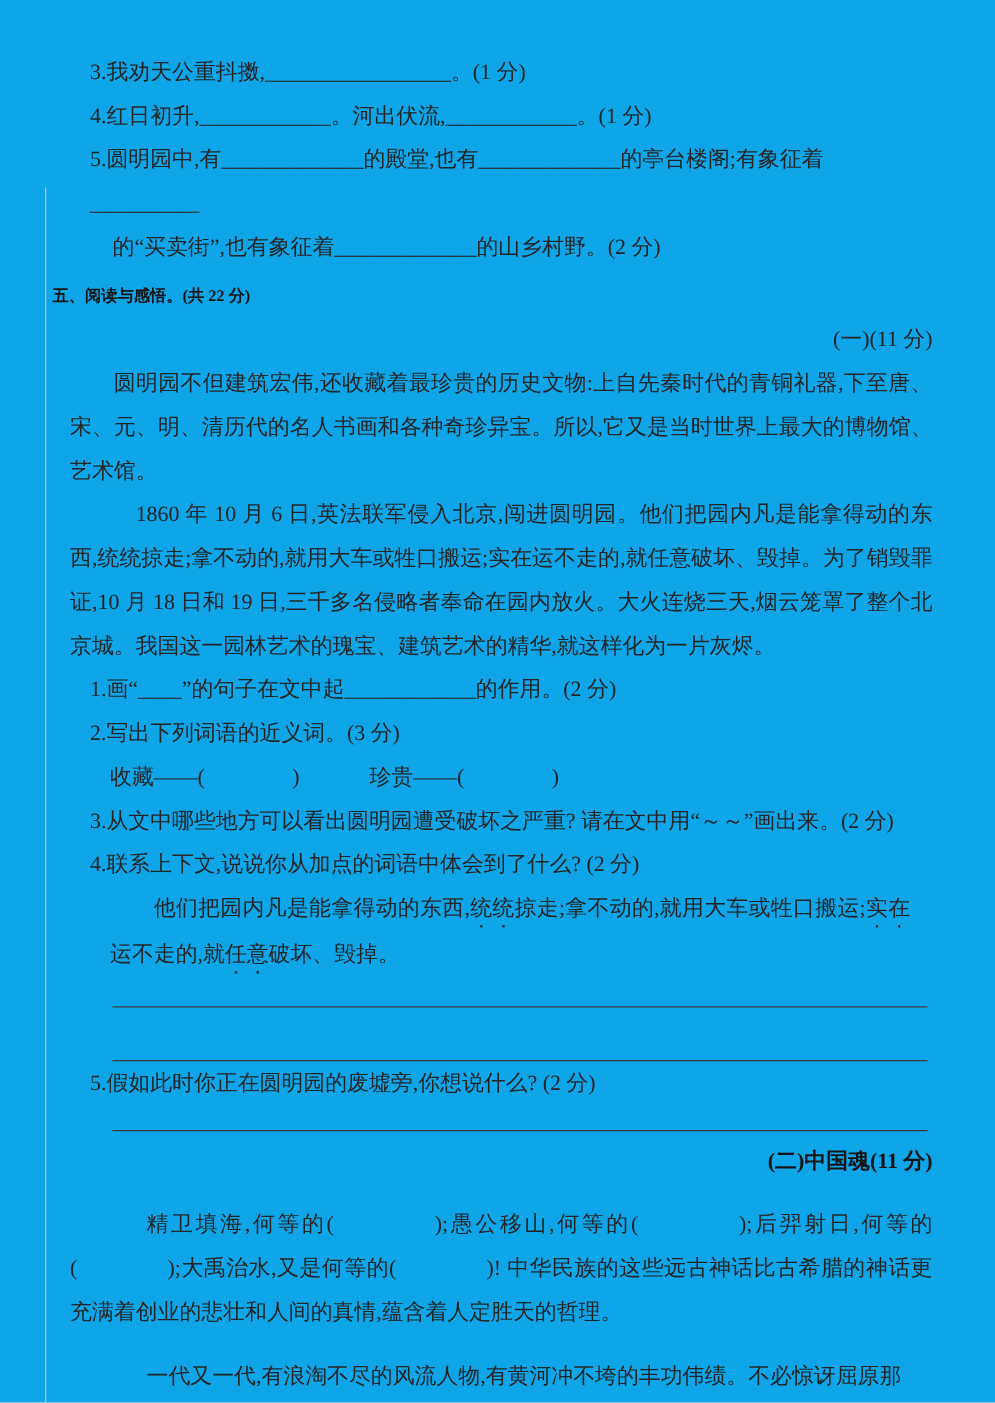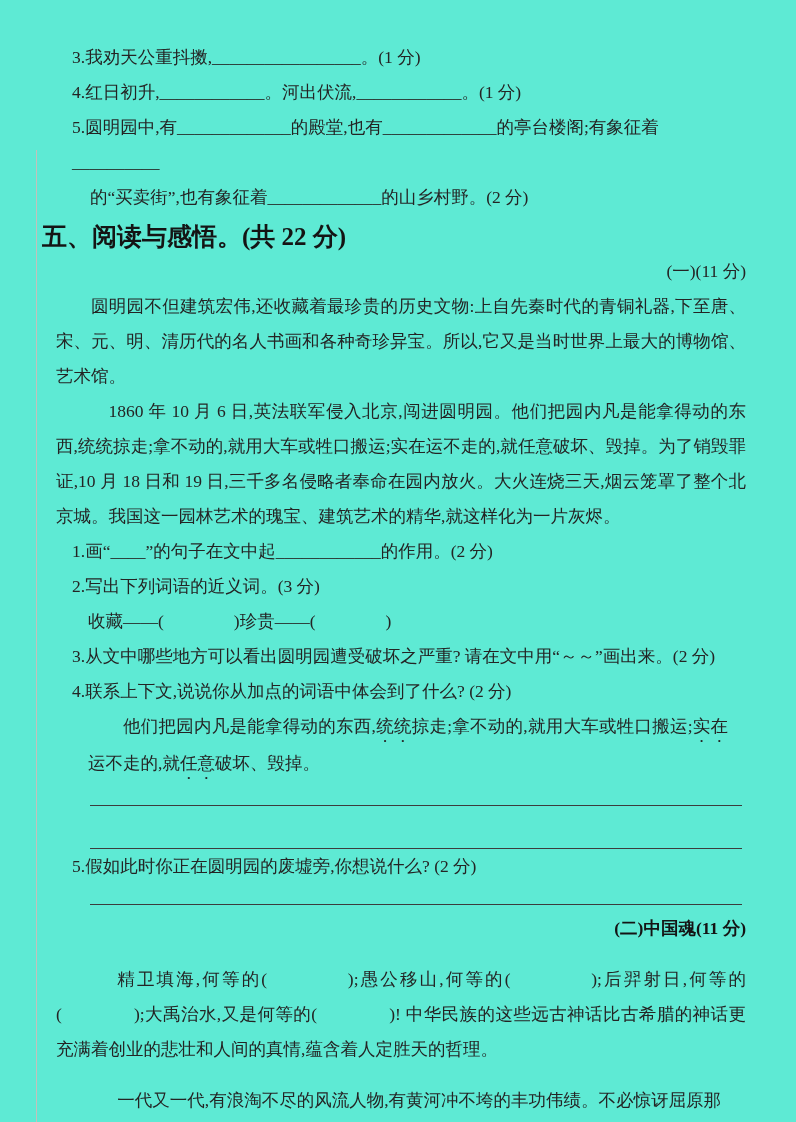--- a/index.html
+++ b/index.html
@@ -1,35 +1,35 @@
 <!DOCTYPE html>
 <html><head>
 <meta charset="utf-8">
 <style>
   html,body { margin:0; padding:0; background:#e9e8e4; }
   .page {
     position:relative;
     width:796px; height:1122px;
-    background:#5eead4;
+    background:#0ea5e9;
     font-family:"Liberation Serif","DejaVu Serif",serif;
     color:#242424;
     font-size:17.5px;
     overflow:hidden;
     margin:0 auto;
   }
   .binding-line {
     position:absolute; left:36px; top:150px; width:1px; height:972px;
     background:#c4c1ba;
   }
   .content { position:absolute; left:56px; top:40px; width:690px; }
   .line  { line-height:35px; white-space:nowrap; }
   .qline { line-height:35px; margin-left:16px; }
   .hang  { margin-left:34px; }
   .sec-heading {
-    font-weight:bold; font-size:25px; line-height:35px;
+    font-weight:bold; font-size:13px; line-height:35px;
     margin:4px 0 0 -14px; color:#141414;
   }
   .center { text-align:right; }
   .bold { font-weight:bold; color:#141414; }
   p.passage {
     margin:0; line-height:35px; text-align:justify; text-indent:2em;
   }
   p.passage.indent3 { text-indent:3em; }
   p.passage.indent35 { text-indent:3.5em;margin-top:16px; }
   .underlined { text-underline-offset:5px; }
@@ -43,21 +43,21 @@
     text-emphasis-position:under right;
   }
   .answer-line {
     height:0; border-bottom:1.2px solid #3c3c3c;
     width:652px; margin-left:34px;
   }
   .al-1 { margin-top:22px; }
   .al-2 { margin-top:42px; }
   .al-3 { margin-top:20px; }
   .syn-row {
-    display:flex; margin-left:32px; line-height:35px;
+    display:flex; gap:56px; margin-left:32px; line-height:35px;
   }
   .part-title { line-height:35px; }
   .part2-title { margin-top:6px; }
 </style>
 </head>
 <body>
 
 <div class="page">
   <div class="binding-line"></div>
 

